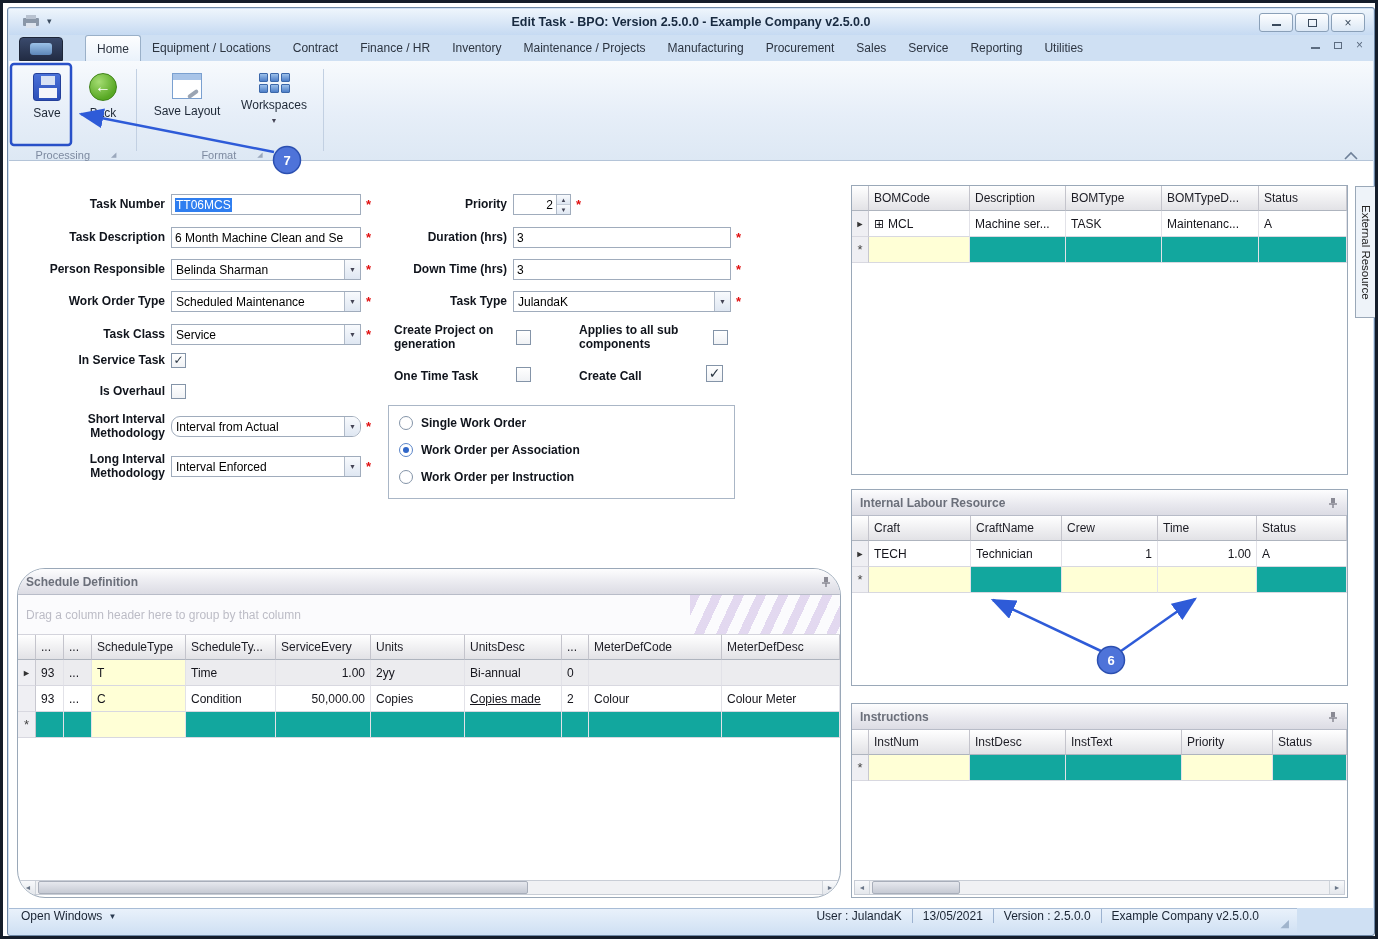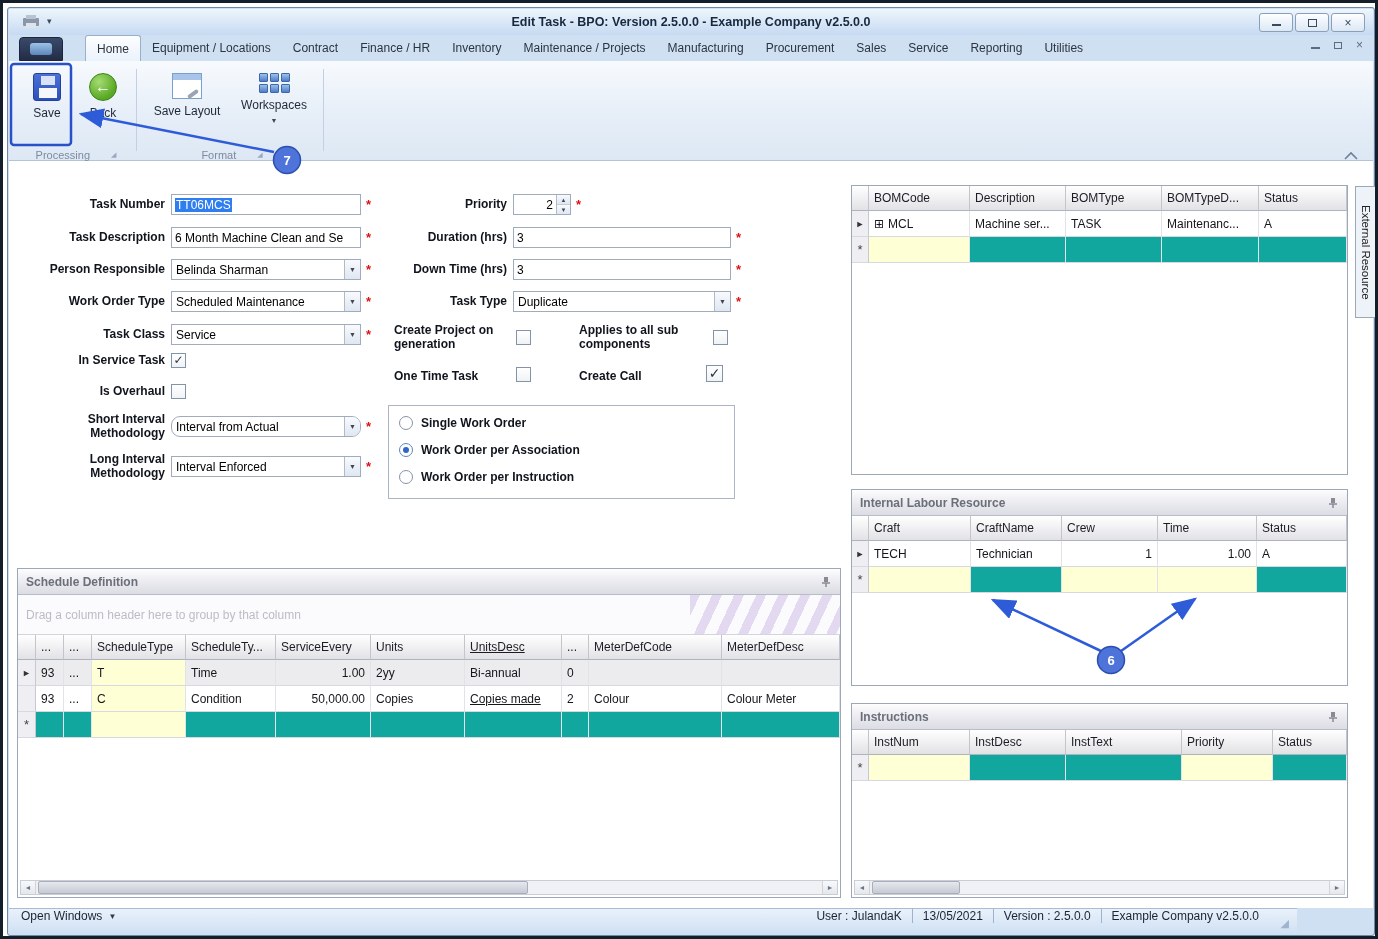--- a/index.html
+++ b/index.html
@@ -293,21 +293,21 @@
   <div class="frow" style="left:388px; top:256px;">
     <div class="lbl" style="width:116px;">Down Time (hrs)</div>
     <div class="txt" style="width:218px;">
         <span>3</span>
       </div>
     <span class="req">*</span>
   </div>
   <div class="frow" style="left:388px; top:288px;">
     <div class="lbl" style="width:116px;">Task Type</div>
     <div class="combo" style="width:218px;">
-      <span class="val">Duplicate</span>
+      <span class="val">JulandaK</span>
         <span class="dd">▼</span>
     </div>
     <span class="req">*</span>
   </div>
 
   <div class="abs blbl" style="left:391px; top:320px; width:110px;">Create Project on generation</div>
   <div class="abs chk" style="left:513px; top:327px;">
       <span class="mark"></span>
     </div>
   <div class="abs blbl" style="left:576px; top:320px; width:128px;">Applies to all sub components</div>
@@ -332,21 +332,21 @@
     <div class="ritem" style="left:10px; top:37px;">
       <span class="radio on"></span>
       <span class="blbl">Work Order per Association</span>
     </div>
     <div class="ritem" style="left:10px; top:64px;">
       <span class="radio"></span>
       <span class="blbl">Work Order per Instruction</span>
     </div>
   </div>
 
-  <div class="panel" style="left:14px; top:565px; width:824px; height:330px;">
+  <div class="panel" style="left:14px; top:565px; width:824px; height:330px;border-radius:28px;">
     <div class="panel-hd">
       <span>Schedule Definition</span>
         <span class="sp"></span>
       <svg class="pin" width="12" height="12">
           <rect x="4" y="1" width="4" height="5" fill="#8a8a94"></rect>
           <line x1="2" y1="7" x2="10" y2="7" stroke="#8a8a94" stroke-width="1.5"></line>
           <line x1="6" y1="7" x2="6" y2="11" stroke="#8a8a94" stroke-width="1.5"></line>
         </svg>
     </div>
     <div class="groupby">
@@ -354,21 +354,21 @@
       <span class="stripes"></span>
     </div>
     <div class="ghead">
       <div class="gh" style="width:18px;"></div>
       <div class="gh" style="width:28px;">...</div>
       <div class="gh" style="width:28px;">...</div>
       <div class="gh" style="width:94px;">ScheduleType</div>
       <div class="gh" style="width:90px;">ScheduleTy...</div>
       <div class="gh" style="width:95px;">ServiceEvery</div>
       <div class="gh" style="width:94px;">Units</div>
-      <div class="gh" style="width:97px;text-decoration:underline;">UnitsDesc</div>
+      <div class="gh" style="width:97px;">UnitsDesc</div>
       <div class="gh" style="width:27px;">...</div>
       <div class="gh" style="width:133px;">MeterDefCode</div>
       <div class="gh" style="width:118px;">MeterDefDesc</div>
     </div>
     <div class="grow">
       <div class="gc ind" style="width:18px;">►</div>
       <div class="gc shade" style="width:28px;">93</div>
       <div class="gc shade" style="width:28px;">...</div>
       <div class="gc yel" style="width:94px;">T</div>
       <div class="gc shade" style="width:90px;">Time</div>

